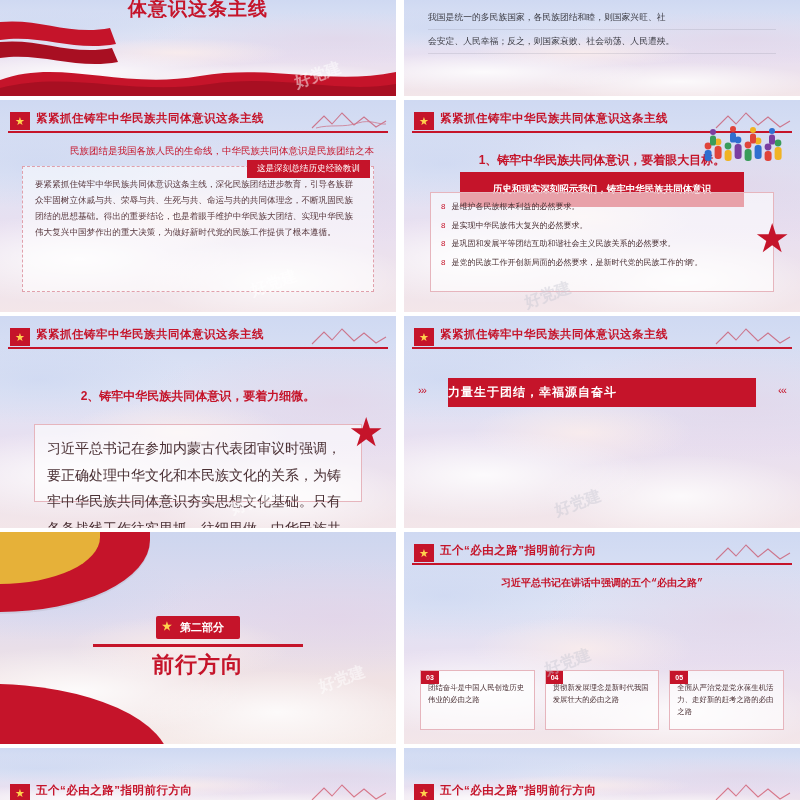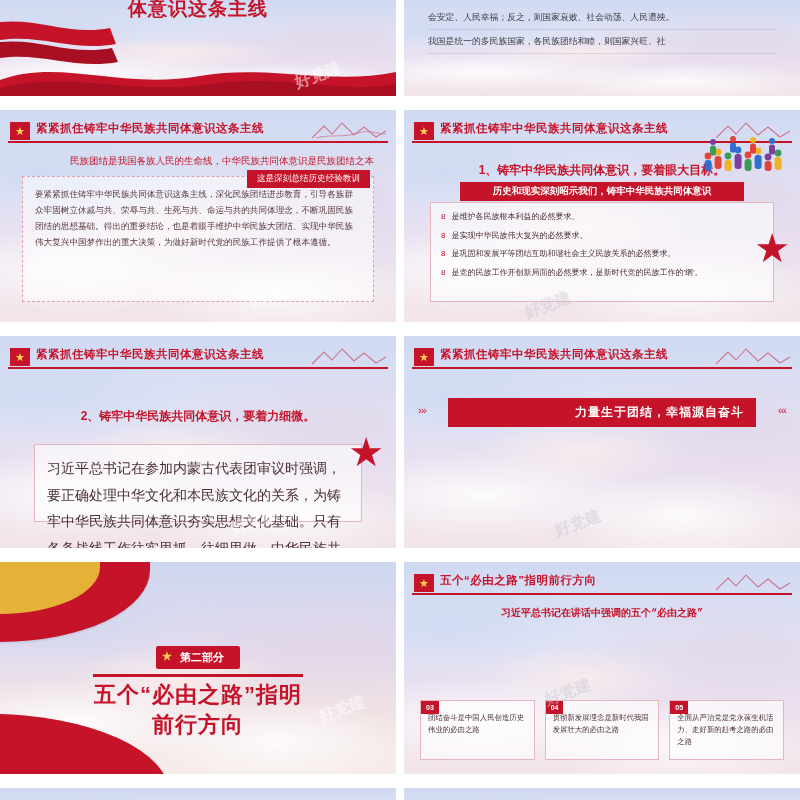--- a/index.html
+++ b/index.html
@@ -8,21 +8,21 @@
     width: 800px; height: 800px;
     background: #ffffff;
     font-family: "Liberation Sans", sans-serif;
     overflow: hidden;
   }
   .deck {
     width: 800px; height: 800px;
     display: grid;
     grid-template-columns: 396px 396px;
     grid-template-rows: 96px 212px 212px 212px 68px;
-    gap: 14px 8px;
+    gap: 4px 8px;
     padding: 0;
   }
   .slide {
     position: relative;
     overflow: hidden;
     background: linear-gradient(180deg, #cfd9f2 0%, #dfe4f5 35%, #e8dff0 60%, #f3e6e9 100%);
   }
   
   .slide::before {
     content: "";
@@ -130,21 +130,21 @@
   }
 
   
   .num-head {
     position: absolute; left: 0; right: 0; top: 52px;
     text-align: center; color: #c5142a; font-size: 12px; font-weight: bold;
   }
   .redbar {
     position: absolute; left: 56px; right: 56px; top: 72px;
     background: #c5142a; color: #fff; text-align: center;
-    font-size: 9.5px; padding: 3px 6px; font-weight: bold;
+    font-size: 9.5px; padding: 11px 6px; font-weight: bold;
   }
   .bulletbox {
     position: absolute; left: 26px; right: 26px; top: 92px; bottom: 20px;
     border: 1px solid #e6b5bd; background: rgba(255,255,255,.6);
     padding: 8px 10px;
   }
   .bullet { font-size: 8px; color: #4a3034; line-height: 1.45; margin-bottom: 7px; display: flex; gap: 6px; }
   .bullet .bd { color: #c5142a; font-size: 8px; }
   .crowd {
     position: absolute; right: 10px; top: 16px; width: 92px; height: 54px;
@@ -157,22 +157,22 @@
     padding: 10px 12px; font-size: 14px; line-height: 1.9; color: #4a3034;
   }
   .bigstar {
     position: absolute; right: 18px; top: 66px;
     color: #c5142a; font-size: 40px; line-height: 1;
   }
 
   
   .banner {
     position: absolute; left: 44px; right: 44px; top: 62px;
-    background: #c5142a; color: #fff; text-align: right;
-    font-size: 12px; font-weight: bold; padding: 6px 12px; letter-spacing: 1px;
+    background: #c5142a; color: #fff; text-align: left;
+    font-size: 12px; font-weight: bold; padding: 6px 0; letter-spacing: 1px;
   }
   .arrows-l, .arrows-r {
     position: absolute; top: 68px; color: #c5142a; font-size: 11px; letter-spacing: -1px;
   }
   .arrows-l { left: 14px; }
   .arrows-r { right: 14px; }
 
   
   .five-lead {
     position: absolute; left: 0; right: 0; top: 44px;
@@ -232,22 +232,22 @@
         <path d="M0,4 C40,0 70,18 110,10 L116,26 C74,34 42,16 0,22 Z" fill="#c5142a"></path>
         <path d="M0,24 C40,20 70,38 112,30 L118,44 C76,52 42,34 0,40 Z" fill="#a80f22"></path>
       </svg>
       <div class="wm" style="right:54px; bottom:10px;">好党建</div>
     </div>
   </div>
 
   <div class="slide">
     <div class="inner">
       <div class="plainlines">
+        <div class="ln">我国是统一的多民族国家，各民族团结和睦，则国家兴旺、社</div>
         <div class="ln">会安定、人民幸福；反之，则国家衰败、社会动荡、人民遭殃。</div>
-        <div class="ln">我国是统一的多民族国家，各民族团结和睦，则国家兴旺、社</div>
       </div>
     </div>
   </div>
 
   <div class="slide">
     <div class="inner">
       <div class="hdr">
         <div class="hdr-star">★</div>
         <div class="hdr-title">紧紧抓住铸牢中华民族共同体意识这条主线</div>
         <svg class="hdr-orn" viewBox="0 0 78 20">
@@ -364,21 +364,20 @@
     <div class="inner">
       <div class="ribbon-tl"></div>
       <div class="ribbon-tl2"></div>
       <div class="ribbon-bl"></div>
       <div class="part-badge">
         <span class="star">★</span>
         <span>第二部分</span>
       </div>
       <div class="part-rule" style="top:112px"></div>
       <div class="part-title">
-        <div>五个“必由之路”指明</div>
         <div>前行方向</div>
       </div>
       <div class="wm" style="right:30px; bottom:54px;">好党建</div>
     </div>
   </div>
 
   <div class="slide">
     <div class="inner">
       <div class="hdr">
         <div class="hdr-star">★</div>

